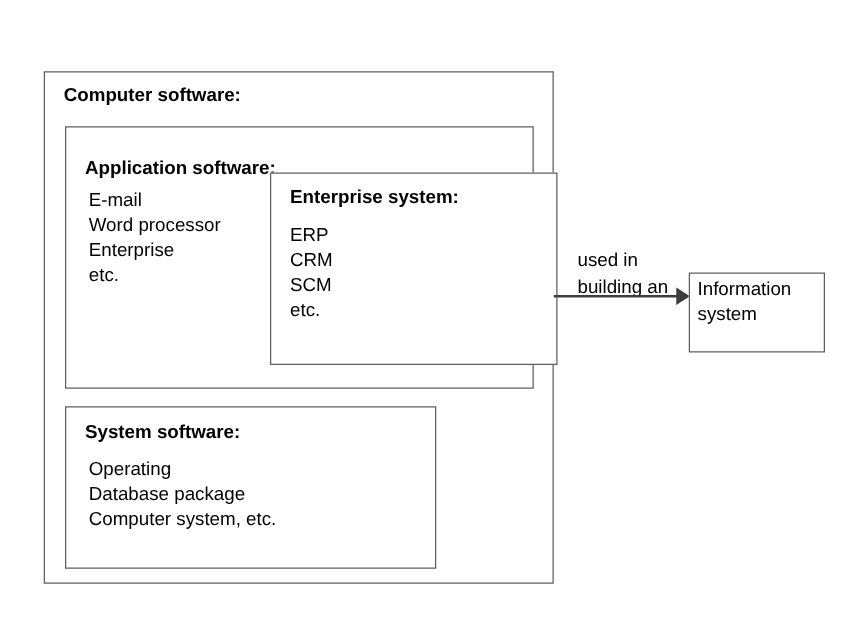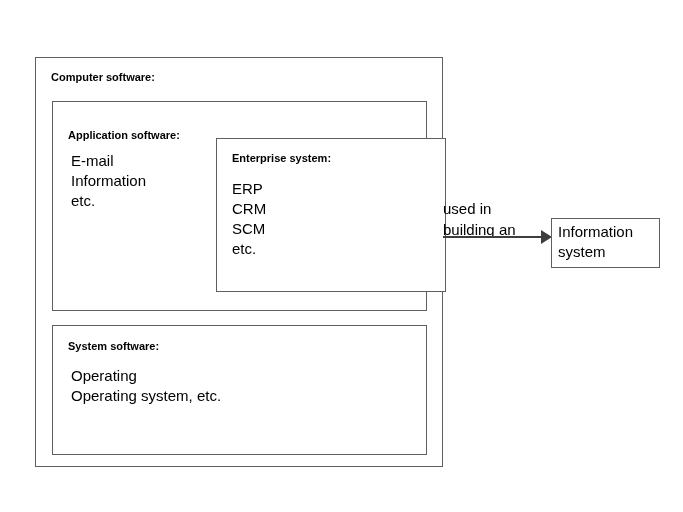--- a/index.html
+++ b/index.html
@@ -20,38 +20,38 @@
       inset: 0;
     }
     .box {
       position: absolute;
       box-sizing: border-box;
       border: 1px solid #5f5f5f;
       background: #ffffff;
     }
     .box-title {
       position: absolute;
-      font-size: 11px;
+      font-size: 15px;
       line-height: 20px;
       font-weight: bold;
       white-space: nowrap;
     }
     .item-list {
       position: absolute;
       display: flex;
       flex-direction: column;
       font-size: 15px;
       line-height: 20px;
     }
     .item-list div {
       white-space: nowrap;
     }
     .arrow-label {
       position: absolute;
-      left: 443px;
+      left: 462px;
       top: 198px;
       width: 96px;
       font-size: 15px;
       line-height: 21px;
     }
     .arrow-line {
       position: absolute;
       left: 443px;
       top: 236px;
       width: 99px;
@@ -66,21 +66,21 @@
       height: 0;
       border-top: 7px solid transparent;
       border-bottom: 7px solid transparent;
       border-left: 11px solid #3d3d3d;
     }
     .info-box {
       position: absolute;
       left: 551px;
       top: 218px;
       width: 109px;
-      height: 50px;
+      height: 64px;
       box-sizing: border-box;
       border: 1px solid #5f5f5f;
       background: #ffffff;
       padding: 3px 6px;
       font-size: 15px;
       line-height: 20px;
     }
   </style>
 </head>
 <body>
@@ -90,44 +90,46 @@
   <div class="box" style="left:35px; top:57px; width:408px; height:410px;">
 
     <div class="box-title" style="left:15px; top:9px;">Computer software:</div>
 
     <div class="box" style="left:16px; top:43px; width:375px; height:210px;">
 
       <div class="box-title" style="left:15px; top:23px;">Application software:</div>
 
       <div class="item-list" style="left:18px; top:49px;">
         <div>E-mail</div>
-        <div>Information</div>
+        <div>Word processor</div>
+        <div>Enterprise</div>
         <div>etc.</div>
       </div>
 
       <div class="box" style="left:163px; top:36px; width:230px; height:154px;text-decoration:underline;">
 
         <div class="box-title" style="left:15px; top:9px;">Enterprise system:</div>
 
         <div class="item-list" style="left:15px; top:40px;">
           <div>ERP</div>
           <div>CRM</div>
           <div>SCM</div>
           <div>etc.</div>
         </div>
       </div>
     </div>
 
-    <div class="box" style="left:16px; top:267px; width:375px; height:130px;">
+    <div class="box" style="left:16px; top:267px; width:297px; height:130px;">
 
       <div class="box-title" style="left:15px; top:10px;">System software:</div>
 
       <div class="item-list" style="left:18px; top:40px;">
         <div>Operating</div>
-        <div>Operating system, etc.</div>
+        <div>Database package</div>
+        <div>Computer system, etc.</div>
       </div>
     </div>
   </div>
 
   <div class="arrow-label">used in building an</div>
 
   <div class="arrow-line"></div>
   <div class="arrow-head"></div>
 
   <div class="info-box">Information system</div>

